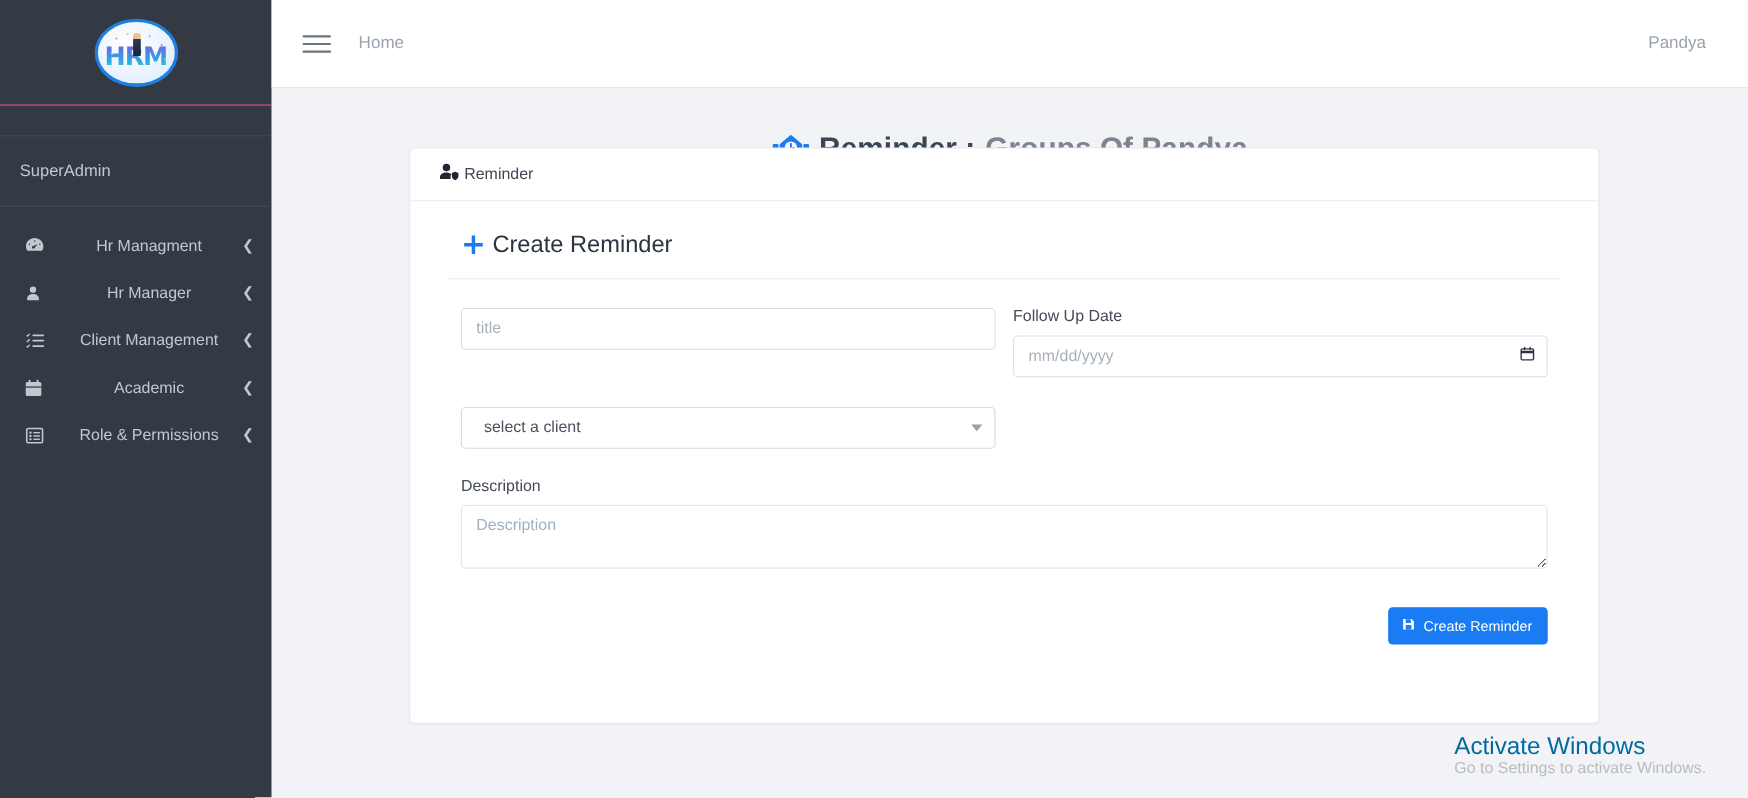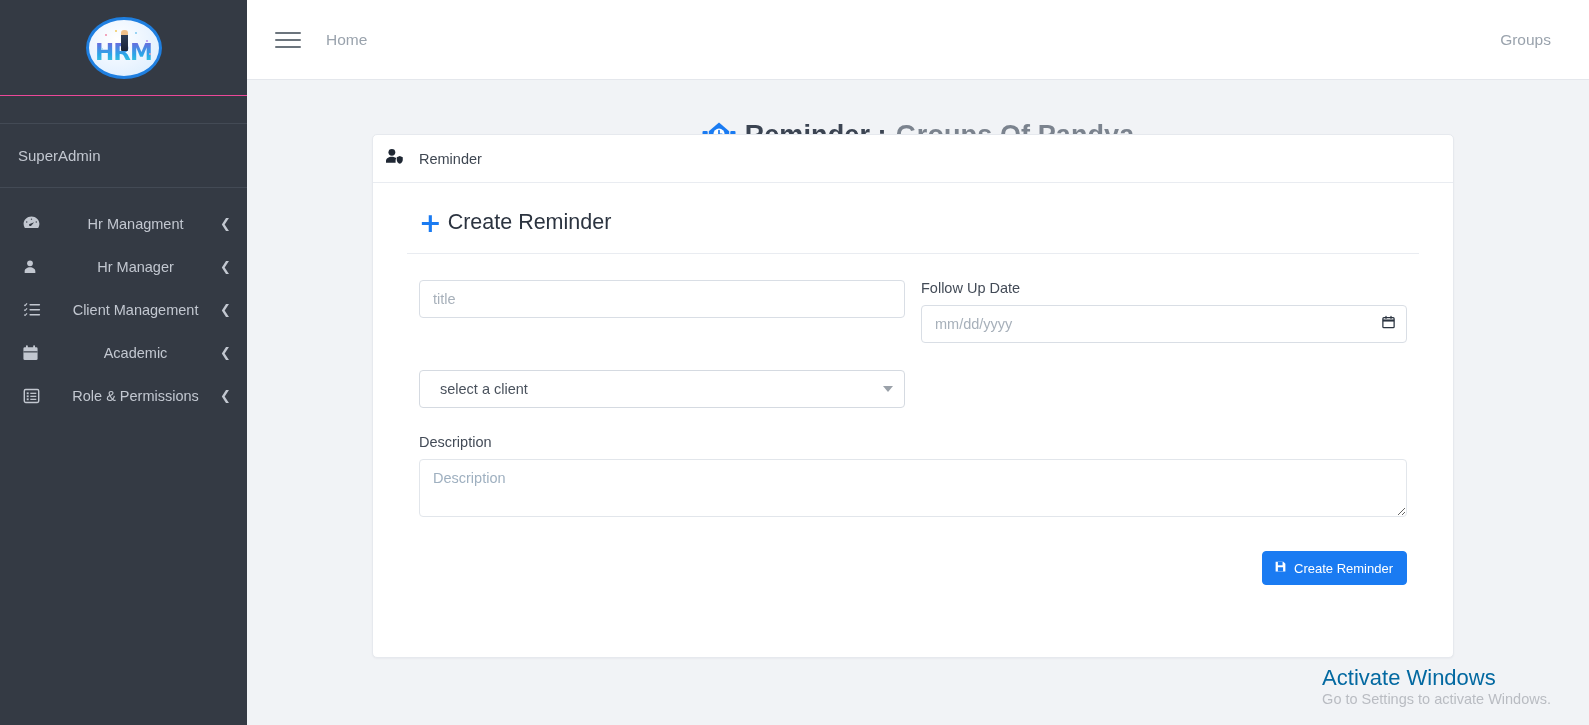--- a/index.html
+++ b/index.html
@@ -140,23 +140,23 @@
     left: 125px; top: 134px;
     width: 1082px; height: 524px;
     background: #ffffff;
     border: 1px solid #e6e9ee;
     border-radius: 5px;
     box-shadow: 0 1px 2px rgba(20,30,50,.04);
   }
   .card-head {
     height: 48px;
     display: flex; align-items: center;
-    padding-left: 12px;
+    padding-left: 26px;
     border-bottom: 1px solid #e9ecf1;
-    gap: 15px;
+    gap: 4px;
   }
   .card-head-label { font-size: 14.5px; color: #3f4752; }
   .card-body { padding: 22px 34px 0 34px; }
 
   .sec-title {
     font-size: 21.5px;
     color: #2c3440;
     display: flex; align-items: center; gap: 6px;
     padding: 5px 0 18px 12px;
     border-bottom: 1px solid #e9ecf1;
@@ -356,21 +356,21 @@
   <section class="main">
 
     <header class="topbar">
       <div class="burger">
         <span></span>
         <span></span>
         <span></span>
       </div>
       <a class="crumb">Home</a>
       <div class="topbar-right">
-        <a class="logout">Groups</a>
+        <a class="logout">Pandya</a>
       </div>
     </header>
 
     <h1 class="page-title">
       <span class="title-ico">
         <svg width="34" height="30" viewBox="0 0 34 30">
           <rect x="0.5" y="10" width="5.2" height="18" rx="1" fill="#1a7bf2"></rect>
           <rect x="28.3" y="10" width="5.2" height="18" rx="1" fill="#1a7bf2"></rect>
           <path d="M17 1.5 L27.2 10.2 V28 H6.8 V10.2 Z" fill="#1a7bf2"></path>
           <circle cx="17" cy="13.2" r="5.6" fill="#ffffff"></circle>

